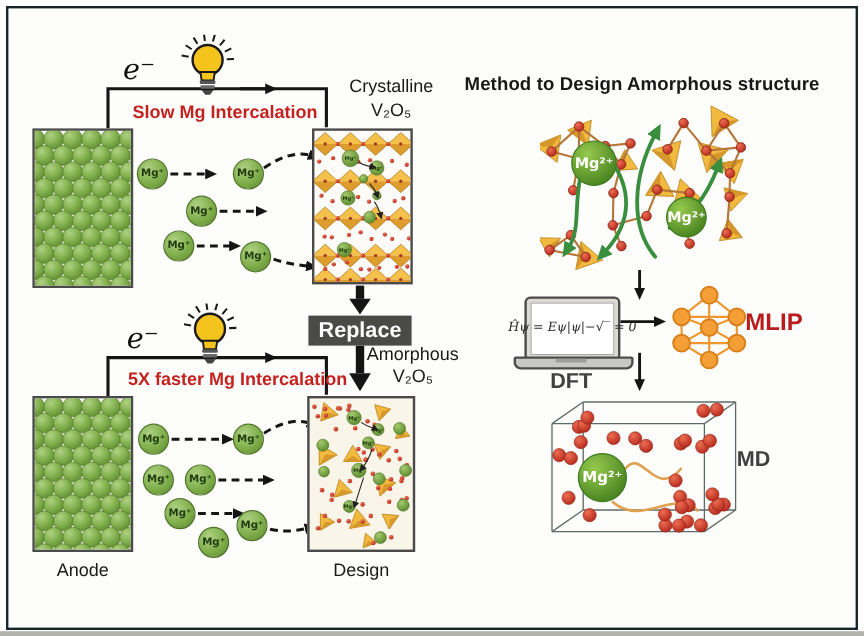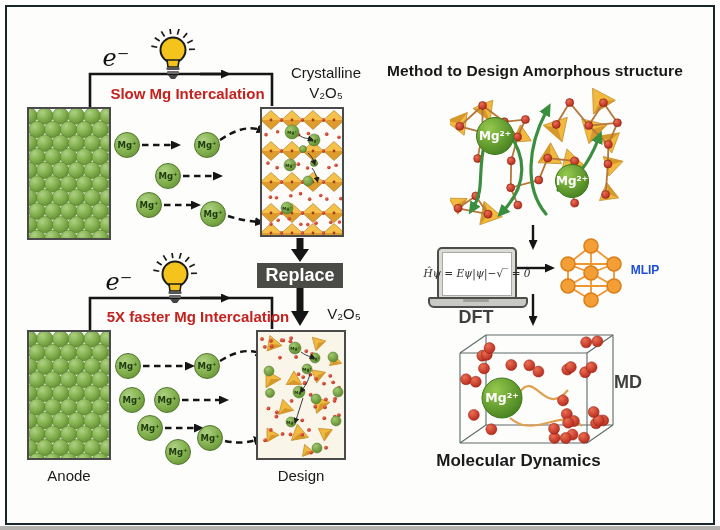--- a/index.html
+++ b/index.html
@@ -21,21 +21,21 @@
   .box{border:2px solid #4a4a4a;box-sizing:border-box;background:#fff;}
   #replace-box{background:var(--replace_bg,#4a4a47);color:#fff;font-weight:bold;font-size:18px;}
   #title-right{font-size:15.5px;color:#181818;letter-spacing:.1px;}
   #laptop-screen{border:2.5px solid #4c4c4a;border-radius:5px;background:#dcdad4;}
   #lap-inner{position:absolute;left:3px;top:3px;right:3px;bottom:3px;background:#fff;border:1px solid #a9a9a5;
              display:flex;flex-direction:row;align-items:center;justify-content:center;}
   .eq{font-family:"DejaVu Serif",serif;font-style:italic;font-size:10.5px;color:#2c2c2c;line-height:1.3;white-space:nowrap;}
   #laptop-base{background:#c8c8c4;border:2px solid #4c4c4a;border-radius:2px 2px 6px 6px;}
   #laptop-notch{background:#9f9f9b;border-radius:1px;}
   .bold-lbl{font-weight:bold;font-size:18px;color:#404040;}
-  #mlip-lbl{font-weight:600;font-size:12px;color:#1d4ed8;}
+  #mlip-lbl{font-weight:600;font-size:20px;color:#b91c1c;}
   #md-caption{font-weight:bold;font-size:17px;color:#1a1a1a;white-space:nowrap;}
   svg{display:block;}
 </style>
 </head>
 <body>
 
 <div id="fig">
   <div id="frame" class="abs"></div>
   <div id="bottom-strip" class="abs"></div>
 
@@ -527,20 +527,21 @@
         <path d="M52,42 C50,50 47,54 44,58" fill="none" stroke="#222" stroke-width="0.9" marker-end="url(#mT)"></path>
         <path d="M45,66 C42,75 40,82 38,88" fill="none" stroke="#222" stroke-width="0.9" marker-end="url(#mT)"></path>
       </svg>
   </div>
 
   <div class="abs ctr electron" style="left:96px;top:44px;width:40px;height:28px;">e⁻</div>
   <div class="abs ctr red-cap" style="left:95px;top:84px;width:185px;height:18px;">Slow Mg Intercalation</div>
   <div class="abs ctr struct-lbl" style="left:276px;top:63px;width:100px;height:18px;">Crystalline</div>
   <div class="abs ctr struct-lbl" style="left:276px;top:82px;width:100px;height:20px;">V₂O₅</div>
   <div id="replace-box" class="abs ctr" style="left:257px;top:263px;width:86px;height:25px;">Replace</div>
+  <div class="abs ctr struct-lbl" style="left:296px;top:287px;width:96px;height:17px;">Amorphous</div>
   <div class="abs ctr struct-lbl" style="left:296px;top:304px;width:96px;height:18px;">V₂O₅</div>
   <div class="abs ctr electron" style="left:99px;top:268px;width:40px;height:28px;">e⁻</div>
   <div class="abs ctr red-cap" style="left:103px;top:307px;width:190px;height:18px;">5X faster Mg Intercalation</div>
   <div class="abs ctr node-lbl" style="left:19px;top:464px;width:100px;height:22px;">Anode</div>
   <div class="abs ctr node-lbl" style="left:251px;top:464px;width:100px;height:22px;">Design</div>
 
   <div id="title-right" class="abs ctr" style="left:380px;top:61px;width:310px;height:20px;font-weight:bold;">Method to Design Amorphous structure</div>
   <svg id="network" class="abs" style="left:450px;top:88px;" width="176" height="138" viewBox="0 0 176 138">
       <g>
         <polygon points="17.2,110.5 7.8,126.2 -1.1,110.2" fill="#f2b93f" stroke="#bb8420" stroke-width="0.7"></polygon>
@@ -718,21 +719,20 @@
       <circle cx="128.1809812179678" cy="92.67952170347772" r="5.5" fill="url(#gRed)" stroke="#8e2015" stroke-width="0.5"></circle>
       <circle cx="158.60977849020148" cy="90.39077486861068" r="5.5" fill="url(#gRed)" stroke="#8e2015" stroke-width="0.5"></circle>
       <circle cx="49.51587130851851" cy="18.03505876475715" r="5.5" fill="url(#gRed)" stroke="#8e2015" stroke-width="0.5"></circle>
       <circle cx="89.32572298279298" cy="35.30440842979793" r="5.5" fill="url(#gRed)" stroke="#8e2015" stroke-width="0.5"></circle>
       <circle cx="153.6694714593093" cy="82.00486900843906" r="5.5" fill="url(#gRed)" stroke="#8e2015" stroke-width="0.5"></circle>
       <circle cx="146.1667947695436" cy="12.371208370836083" r="5.5" fill="url(#gRed)" stroke="#8e2015" stroke-width="0.5"></circle>
       <circle cx="62" cy="68" r="20" fill="url(#gMg)" stroke="#3f7a1f" stroke-width="1"></circle>
       <text x="62" y="72" text-anchor="middle" font-size="12.5" font-weight="bold" fill="#fff" font-family="DejaVu Sans, sans-serif">Mg²⁺</text>
     </svg>
   <div class="abs ctr bold-lbl" style="left:602px;top:371px;width:52px;height:22px;">MD</div>
-  <div id="md-caption" class="abs ctr" style="left:421px;top:450px;width:195px;height:22px;">Molecular Dynamics</div>
 <div class="ion" style="left: 114px; top: 132px;">Mg⁺</div>
     <div class="ion" style="left: 194px; top: 132px;">Mg⁺</div>
     <div class="ion" style="left: 155px; top: 163px;">Mg⁺</div>
     <div class="ion" style="left: 136px; top: 192px;">Mg⁺</div>
     <div class="ion" style="left: 200px; top: 201px;">Mg⁺</div>
     <div class="ion" style="left: 115px; top: 353px;">Mg⁺</div>
     <div class="ion" style="left: 194px; top: 353px;">Mg⁺</div>
     <div class="ion" style="left: 119px; top: 387px;">Mg⁺</div>
     <div class="ion" style="left: 154px; top: 387px;">Mg⁺</div>
     <div class="ion" style="left: 137px; top: 415px;">Mg⁺</div>

